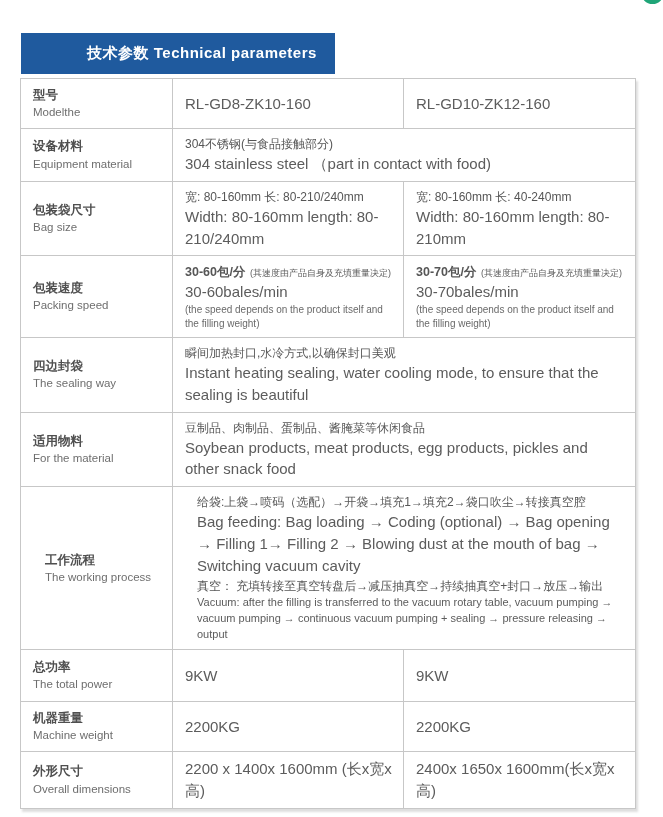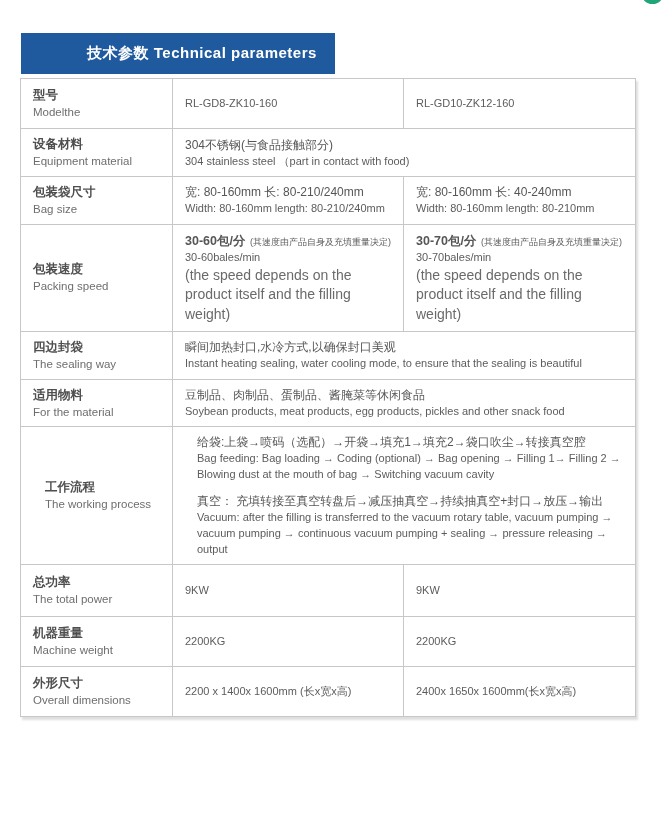--- a/index.html
+++ b/index.html
@@ -70,29 +70,29 @@
     font-weight: normal;
     color: #6e6e6e;
     line-height: 1.45;
   }
   .val-cn {
     font-size: 12px;
     color: #565656;
     line-height: 1.5;
   }
   .val-en {
-    font-size: 11px;
+    font-size: 15px;
     color: #5c5c5c;
     line-height: 1.45;
   }
   .val-en.condensed { font-size: 11px; }
   .note-cn { font-size: 9px; font-weight: normal; color: #5c5c5c; }
-  .note-en { font-size: 14px; color: #6a6a6a; line-height: 1.4; }
+  .note-en { font-size: 10px; color: #6a6a6a; line-height: 1.4; }
   .speed-main { font-size: 12.5px; color: #565656; font-weight: bold; }
-  .process-block + .process-block { margin-top: 9px; }
+  .process-block + .process-block { margin-top: 1px; }
   
   tr.r-model td        { height: 50px; }
   tr.r-mechanical td   { height: 48px; }
   tr.r-equipment td    { height: 48px; }
   tr.r-packaging td    { height: 54px; }
   tr.r-bagsize td      { height: 46px; }
   tr.r-speed td        { height: 50px; }
   tr.r-sealing td      { height: 48px; }
   tr.r-material td     { height: 47px; }
   tr.r-process td      { height: 122px; padding-left: 24px; }

